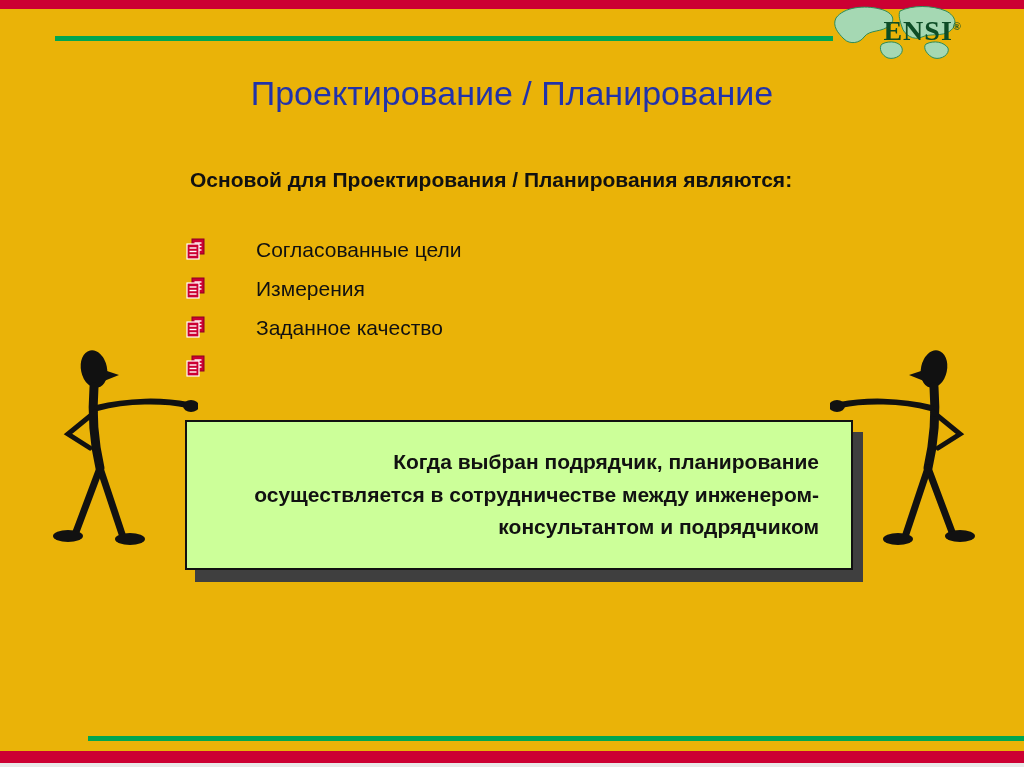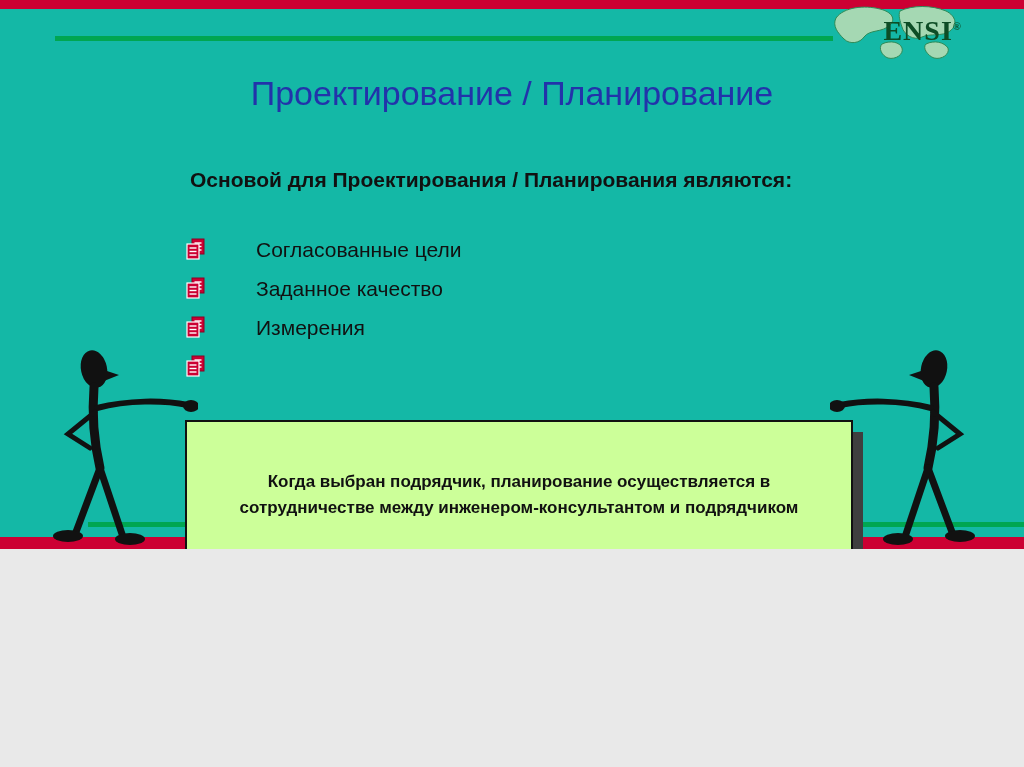--- a/index.html
+++ b/index.html
@@ -4,21 +4,21 @@
 <style>
   :root{
     --accent-red:#cc0033;
     --accent-green:#00a651;
     --title-blue:#2233aa;
     --callout-bg:#ccff99;
     --ink:#111111;
   }
   *{margin:0;padding:0;box-sizing:border-box;}
   html,body{background:#e9e9e9;font-family:"Liberation Sans",sans-serif;}
-  .slide{position:relative;width:1024px;height:549px;background:#14b8a6;margin:0 auto;overflow:hidden;}
+  .slide{position:relative;width:1024px;height:763px;background:#eab308;margin:0 auto;overflow:hidden;}
 
   .bar{position:absolute;left:0;right:0;background:var(--accent-red);}
   .bar.top{top:0;height:9px;}
   .bar.bottom{bottom:0;height:12px;}
 
   .rule{position:absolute;height:5px;background:var(--accent-green);}
   .rule.top{top:36px;left:55px;width:778px;}
   .rule.bottom{bottom:22px;left:88px;right:0;}
 
   .logo{position:absolute;top:2px;right:60px;width:134px;height:66px;}
@@ -32,21 +32,21 @@
   .subtitle{position:absolute;top:168px;left:190px;font-size:21px;font-weight:bold;color:var(--ink);}
 
   .bullets{position:absolute;top:230px;left:185px;list-style:none;}
   .bullets li{display:flex;align-items:center;height:39px;}
   .doc-icon{width:21px;height:23px;margin-right:50px;flex:none;}
   .bullet-label{font-size:21px;font-weight:normal;color:var(--ink);white-space:nowrap;}
 
   .callout{position:absolute;left:185px;top:420px;width:668px;height:150px;
            background:var(--callout-bg);border:2px solid #111;box-shadow:10px 12px 0 #3f3f3f;
            display:flex;align-items:center;justify-content:center;z-index:1;}
-  .callout-text{width:600px;text-align:center;font-size:17px;line-height:1.55;
+  .callout-text{width:600px;text-align:right;font-size:21px;line-height:1.55;
                 font-weight:bold;color:var(--ink);}
 
   .figure{position:absolute;top:342px;width:150px;height:230px;z-index:2;}
   .figure.left{left:48px;}
   .figure.right{right:44px;transform:scaleX(-1);}
   .figure svg{width:100%;height:100%;}
 
   .defs-hidden{position:absolute;width:0;height:0;overflow:hidden;}
 </style>
 </head>
@@ -110,27 +110,27 @@
     <li>
       <svg class="doc-icon" viewBox="0 0 21 23">
           <use href="#docicon"></use>
         </svg>
       <span class="bullet-label">Согласованные цели</span>
     </li>
     <li>
       <svg class="doc-icon" viewBox="0 0 21 23">
           <use href="#docicon"></use>
         </svg>
-      <span class="bullet-label">Заданное качество</span>
+      <span class="bullet-label">Измерения</span>
     </li>
     <li>
       <svg class="doc-icon" viewBox="0 0 21 23">
           <use href="#docicon"></use>
         </svg>
-      <span class="bullet-label">Измерения</span>
+      <span class="bullet-label">Заданное качество</span>
     </li>
     <li>
       <svg class="doc-icon" viewBox="0 0 21 23">
           <use href="#docicon"></use>
         </svg>
     </li>
   </ul>
 
   <div class="figure left">
     <svg viewBox="0 0 150 230">

